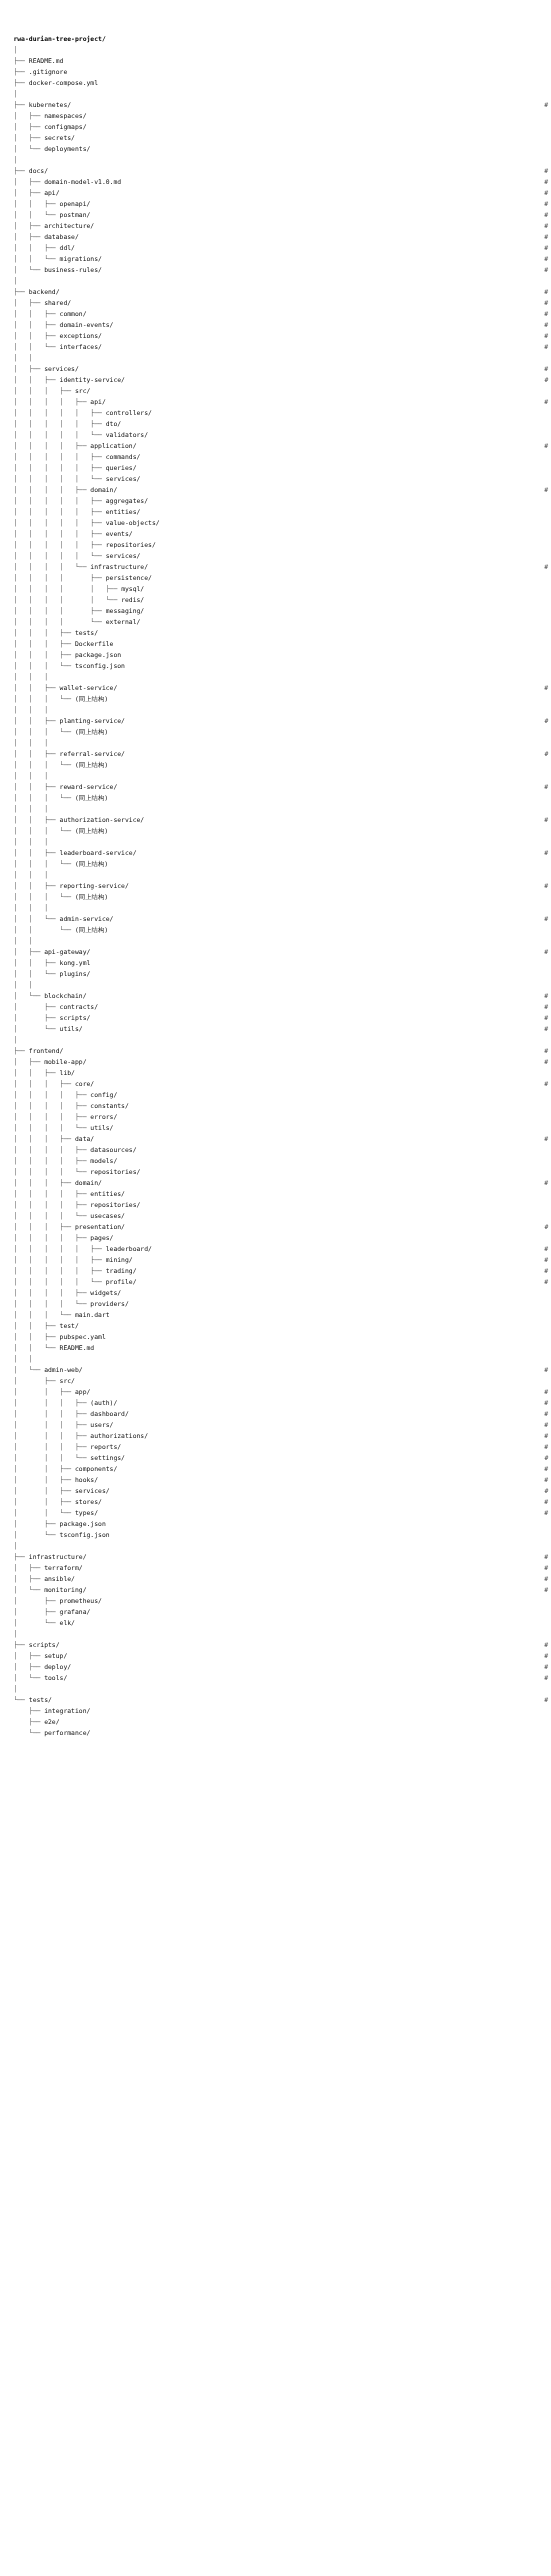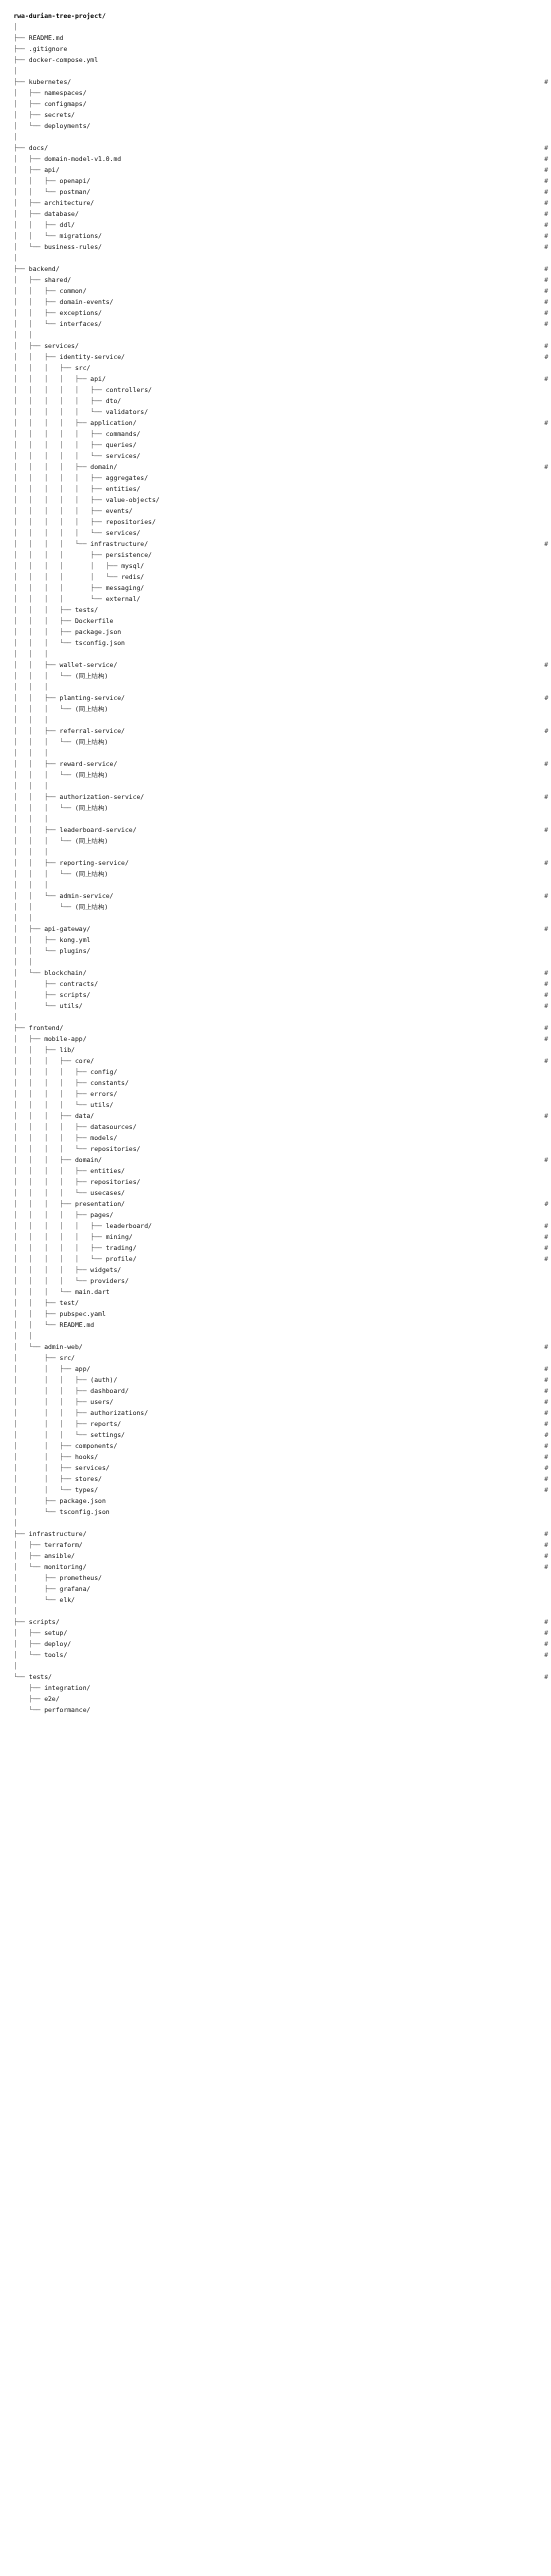--- a/index.html
+++ b/index.html
@@ -10,20 +10,21 @@
   body {
     width: 551px;
     font-family: "DejaVu Sans Mono", monospace;
   }
   #tree {
     padding: 11.3px 0 20.6px 13.4px;
     font-size: 6.4px;
     line-height: 11px;
     color: #1a1a1a;
     white-space: pre;
+    margin-top: 23px;
   }
   .row {
     display: block;
     height: 11px;
     white-space: pre;
   }
   .tree-prefix {
     color: #555555;
     white-space: pre;
   }

